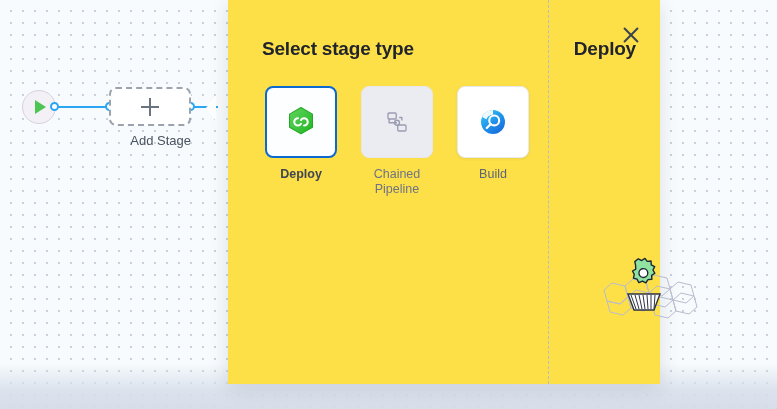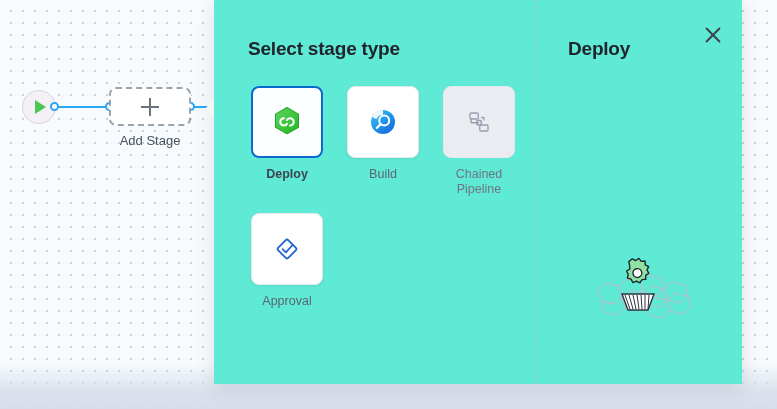--- a/index.html
+++ b/index.html
@@ -112,34 +112,34 @@
     background: #6b7280;
   }
   .plus-icon::before { left: 8px; top: 0; width: 2px; height: 18px; }
   .plus-icon::after  { top: 8px; left: 0; height: 2px; width: 18px; }
 
   .add-stage-label {
     position: absolute;
     left: 109px;
     top: 133px;
     width: 82px;
-    text-align: center;
+    text-align: right;
     font-size: 13px;
     color: #4a5260;
     white-space: nowrap;
   }
 
   
   .modal {
     position: absolute;
-    left: 214px;
+    left: 228px;
     top: 0;
-    width: 528px;
+    width: 432px;
     height: 384px;
-    background: #5eead4;
+    background: #fde047;
     box-shadow: 0 4px 18px rgba(40,50,70,0.13);
     display: flex;
     box-sizing: border-box;
   }
   .modal-pointer {
     position: absolute;
     left: 206px;
     top: 95px;
     width: 0;
     height: 0;
@@ -304,20 +304,35 @@
                   <stop offset="0%" stop-color="#5fd45f"></stop>
                   <stop offset="100%" stop-color="#23b723"></stop>
                 </linearGradient>
               </defs>
               <path d="M20 3 L33.5 10.8 L33.5 26.2 L20 34 L6.5 26.2 L6.5 10.8 Z" fill="url(#gDeploy)" stroke="#22a822" stroke-width="1.2" stroke-linejoin="round"></path>
               <path d="M16.4 15.6 a4.3 4.3 0 1 0 0 8.6 a4.3 4.3 0 0 0 3.6 -2.1
                        M23.6 24.2 a4.3 4.3 0 1 0 0 -8.6 a4.3 4.3 0 0 0 -3.6 2.1" fill="none" stroke="#ffffff" stroke-width="2.4" stroke-linecap="round"></path>
             </svg>
           </div>
           <div class="stage-label">Deploy</div>
+        </div>
+
+        <div class="stage-item disabled">
+          <div class="stage-tile">
+            <svg width="30" height="30" viewBox="0 0 40 40">
+              <g fill="none" stroke="#9a9cb0" stroke-width="1.8" stroke-linejoin="round">
+                <rect x="8" y="8" width="11" height="8" rx="1.6"></rect>
+                <rect x="21" y="24" width="11" height="8" rx="1.6"></rect>
+                <path d="M9.5 16 L9.5 21 L20 21"></path>
+                <circle cx="20" cy="21" r="3.3"></circle>
+                <path d="M23 14 L26.5 14 L26.5 18"></path>
+              </g>
+            </svg>
+          </div>
+          <div class="stage-label">Chained Pipeline</div>
         </div>
 
         <div class="stage-item">
           <div class="stage-tile">
             <svg width="32" height="32" viewBox="0 0 40 40">
               <defs>
                 <linearGradient id="gBuild" x1="0.1" y1="0" x2="0.9" y2="1">
                   <stop offset="0%" stop-color="#35c8f5"></stop>
                   <stop offset="55%" stop-color="#1f8fea"></stop>
                   <stop offset="100%" stop-color="#1565d8"></stop>
@@ -326,46 +341,20 @@
               <circle cx="20" cy="20" r="15" fill="url(#gBuild)"></circle>
               <path d="M20 5 A15 15 0 0 0 8.5 29.5 L14 24 A7.6 7.6 0 0 1 20 11.5 Z" fill="#ffffff" opacity="0.0"></path>
               <circle cx="21.5" cy="18" r="6.2" fill="none" stroke="#ffffff" stroke-width="2.6"></circle>
               <line x1="17.2" y1="22.4" x2="12.2" y2="27.4" stroke="#ffffff" stroke-width="2.8" stroke-linecap="round"></line>
               <path d="M20 5 a15 15 0 0 0 -13.6 8.9 l5.4 2.6 A9 9 0 0 1 20 11 Z" fill="#ffffff" opacity="0.92"></path>
             </svg>
           </div>
           <div class="stage-label">Build</div>
         </div>
 
-        <div class="stage-item disabled">
-          <div class="stage-tile">
-            <svg width="30" height="30" viewBox="0 0 40 40">
-              <g fill="none" stroke="#9a9cb0" stroke-width="1.8" stroke-linejoin="round">
-                <rect x="8" y="8" width="11" height="8" rx="1.6"></rect>
-                <rect x="21" y="24" width="11" height="8" rx="1.6"></rect>
-                <path d="M9.5 16 L9.5 21 L20 21"></path>
-                <circle cx="20" cy="21" r="3.3"></circle>
-                <path d="M23 14 L26.5 14 L26.5 18"></path>
-              </g>
-            </svg>
-          </div>
-          <div class="stage-label">Chained Pipeline</div>
-        </div>
-
-        <div class="stage-item">
-          <div class="stage-tile">
-            <svg width="32" height="32" viewBox="0 0 40 40">
-              <g fill="none" stroke="#1e63d0" stroke-width="2.2" stroke-linejoin="round" stroke-linecap="round">
-                <rect x="11" y="11" width="18" height="18" rx="2.6" transform="rotate(45 20 20)"></rect>
-                <path d="M14.6 20.2 L18.6 24.2 L26.4 15.6"></path>
-              </g>
-            </svg>
-          </div>
-          <div class="stage-label">Approval</div>
-        </div>
 
 
       </div>
 
       <div class="divider"></div>
     </div>
 
     <div class="modal-right">
       <h2 class="panel-title">Deploy</h2>
 

